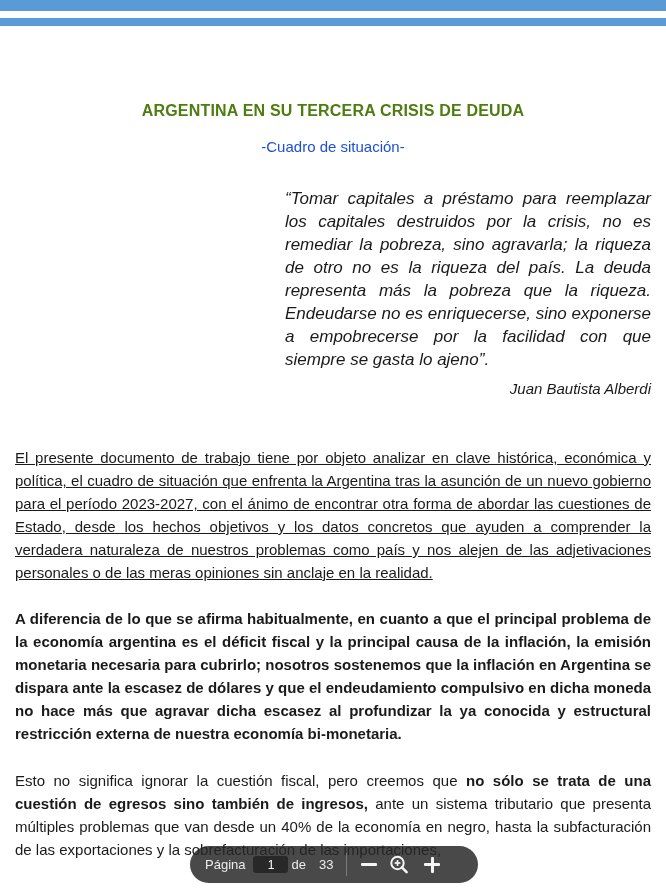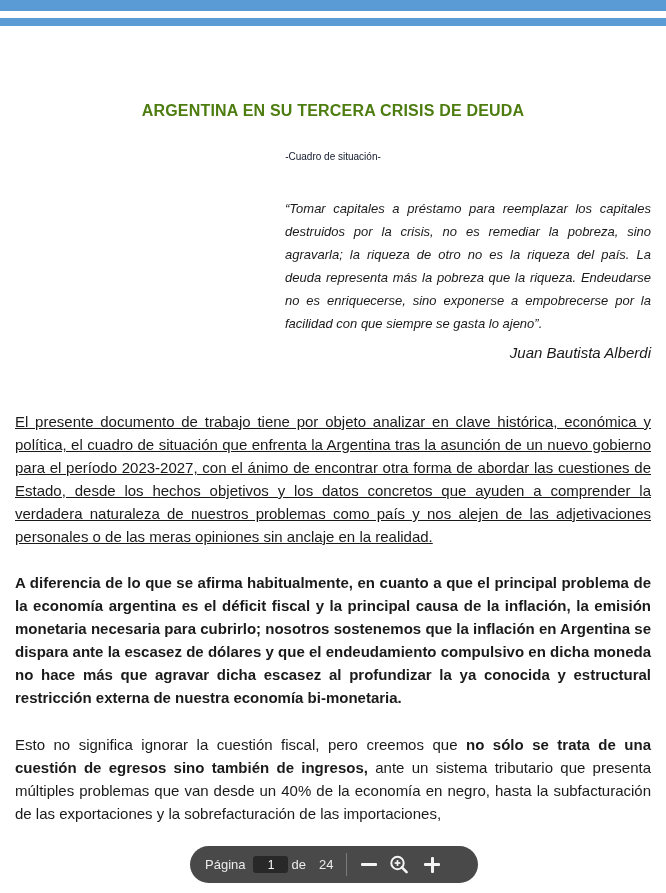--- a/index.html
+++ b/index.html
@@ -24,31 +24,31 @@
   .title {
     margin-top: 71px;
     text-align: center;
     font-size: 16px;
     line-height: 28px;
     font-weight: bold;
     color: #4d7c0f;
     letter-spacing: 0.2px;
   }
   .subtitle {
-    margin-top: 23px;
+    margin-top: 13px;
     text-align: center;
-    font-size: 10px;
+    font-size: 15px;
     line-height: 18px;
-    color: #0f172a;
+    color: #1d4ed8;
   }
   .quote {
     margin-top: 31px;
     margin-left: 270px;
     font-style: italic;
-    font-size: 13px;
+    font-size: 17px;
     line-height: 23px;
     text-align: justify;
   }
   .attribution {
     margin-top: 6px;
     text-align: right;
     font-style: italic;
     font-weight: normal;
     font-size: 15px;
     line-height: 23px;
@@ -140,21 +140,21 @@
 
   <p class="para para1">El presente documento de trabajo tiene por objeto analizar en clave histórica, económica y política, el cuadro de situación que enfrenta la Argentina tras la asunción de un nuevo gobierno para el período 2023-2027, con el ánimo de encontrar otra forma de abordar las cuestiones de Estado, desde los hechos objetivos y los datos concretos que ayuden a comprender la verdadera naturaleza de nuestros problemas como país y nos alejen de las adjetivaciones personales o de las meras opiniones sin anclaje en la realidad.</p>
   <p class="para para2">A diferencia de lo que se afirma habitualmente, en cuanto a que el principal problema de la economía argentina es el déficit fiscal y la principal causa de la inflación, la emisión monetaria necesaria para cubrirlo; nosotros sostenemos que la inflación en Argentina se dispara ante la escasez de dólares y que el endeudamiento compulsivo en dicha moneda no hace más que agravar dicha escasez al profundizar la ya conocida y estructural restricción externa de nuestra economía bi-monetaria.</p>
   <p class="para para3"><span>Esto no significa ignorar la cuestión fiscal, pero creemos que </span><b>no sólo se trata de una cuestión de egresos sino también de ingresos,</b><span> ante un sistema tributario que presenta múltiples problemas que van desde un 40% de la economía en negro, hasta la subfacturación de las exportaciones y la sobrefacturación de las importaciones,</span></p>
 </div>
 
 <div class="toolbar">
   <span class="page-label">Página</span>
   <input class="page-input" type="text" value="1" style="">
   <span class="of-label">de</span>
-  <span class="page-count">24</span>
+  <span class="page-count">33</span>
   <div class="divider"></div>
   <button class="tb-btn zoom-out-btn">
     <span class="minus-bar"></span>
   </button>
   <button class="tb-btn magnifier-btn">
     <svg width="22" height="22" viewBox="0 0 22 22" fill="none">
       <circle cx="9.5" cy="9" r="6.2" stroke="#f4f4f4" stroke-width="2"></circle>
       <line x1="13.9" y1="13.4" x2="18.6" y2="18.1" stroke="#f4f4f4" stroke-width="2.6" stroke-linecap="round"></line>
       <line x1="6.6" y1="9" x2="12.4" y2="9" stroke="#f4f4f4" stroke-width="1.7"></line>
       <line x1="9.5" y1="6.1" x2="9.5" y2="11.9" stroke="#f4f4f4" stroke-width="1.7"></line>

